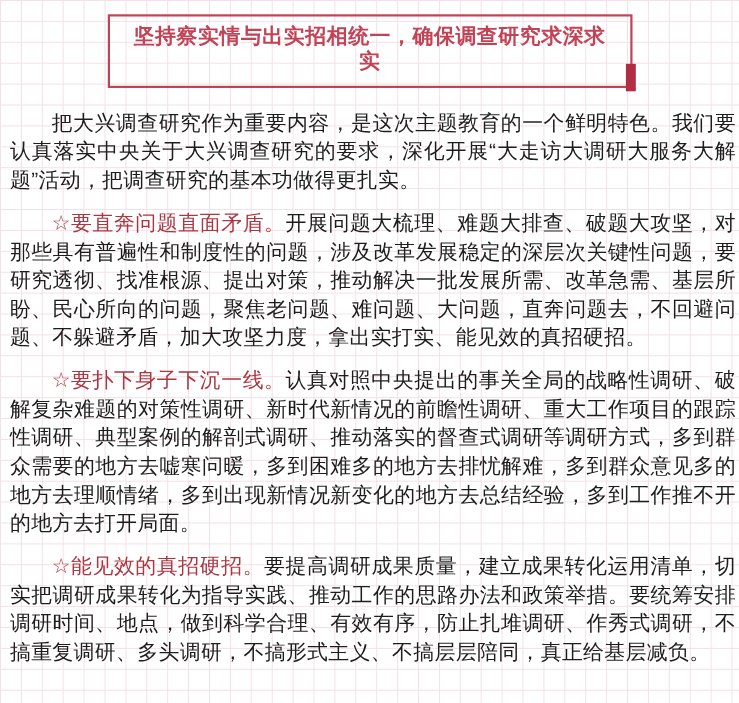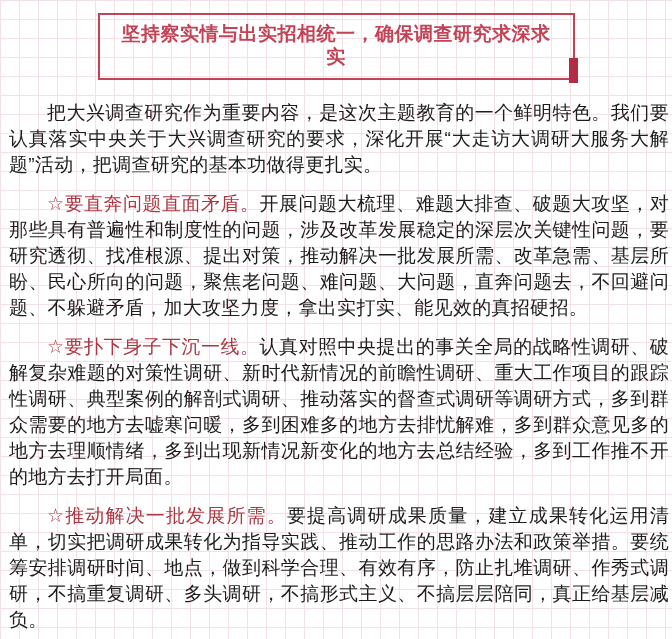--- a/index.html
+++ b/index.html
@@ -65,14 +65,14 @@
 
 <div class="title-box">
   <span>坚持察实情与出实招相统一，确保调查研究求深求实</span>
   <span class="title-tab"></span>
 </div>
 
 <div class="content">
   <p><span>把大兴调查研究作为重要内容，是这次主题教育的一个鲜明特色。我们要认真落实中央关于大兴调查研究的要求，深化开展“大走访大调研大服务大解题”活动，把调查研究的基本功做得更扎实。</span></p>
   <p><span class="lead">☆要直奔问题直面矛盾。</span><span>开展问题大梳理、难题大排查、破题大攻坚，对那些具有普遍性和制度性的问题，涉及改革发展稳定的深层次关键性问题，要研究透彻、找准根源、提出对策，推动解决一批发展所需、改革急需、基层所盼、民心所向的问题，聚焦老问题、难问题、大问题，直奔问题去，不回避问题、不躲避矛盾，加大攻坚力度，拿出实打实、能见效的真招硬招。</span></p>
   <p><span class="lead">☆要扑下身子下沉一线。</span><span>认真对照中央提出的事关全局的战略性调研、破解复杂难题的对策性调研、新时代新情况的前瞻性调研、重大工作项目的跟踪性调研、典型案例的解剖式调研、推动落实的督查式调研等调研方式，多到群众需要的地方去嘘寒问暖，多到困难多的地方去排忧解难，多到群众意见多的地方去理顺情绪，多到出现新情况新变化的地方去总结经验，多到工作推不开的地方去打开局面。</span></p>
-  <p><span class="lead">☆推动解决一批发展所需。</span><span>要提高调研成果质量，建立成果转化运用清单，切实把调研成果转化为指导实践、推动工作的思路办法和政策举措。要统筹安排调研时间、地点，做到科学合理、有效有序，防止扎堆调研、作秀式调研，不搞重复调研、多头调研，不搞形式主义、不搞层层陪同，真正给基层减负。</span></p>
+  <p><span class="lead">☆能见效的真招硬招。</span><span>要提高调研成果质量，建立成果转化运用清单，切实把调研成果转化为指导实践、推动工作的思路办法和政策举措。要统筹安排调研时间、地点，做到科学合理、有效有序，防止扎堆调研、作秀式调研，不搞重复调研、多头调研，不搞形式主义、不搞层层陪同，真正给基层减负。</span></p>
 </div>
 
 </body></html>

